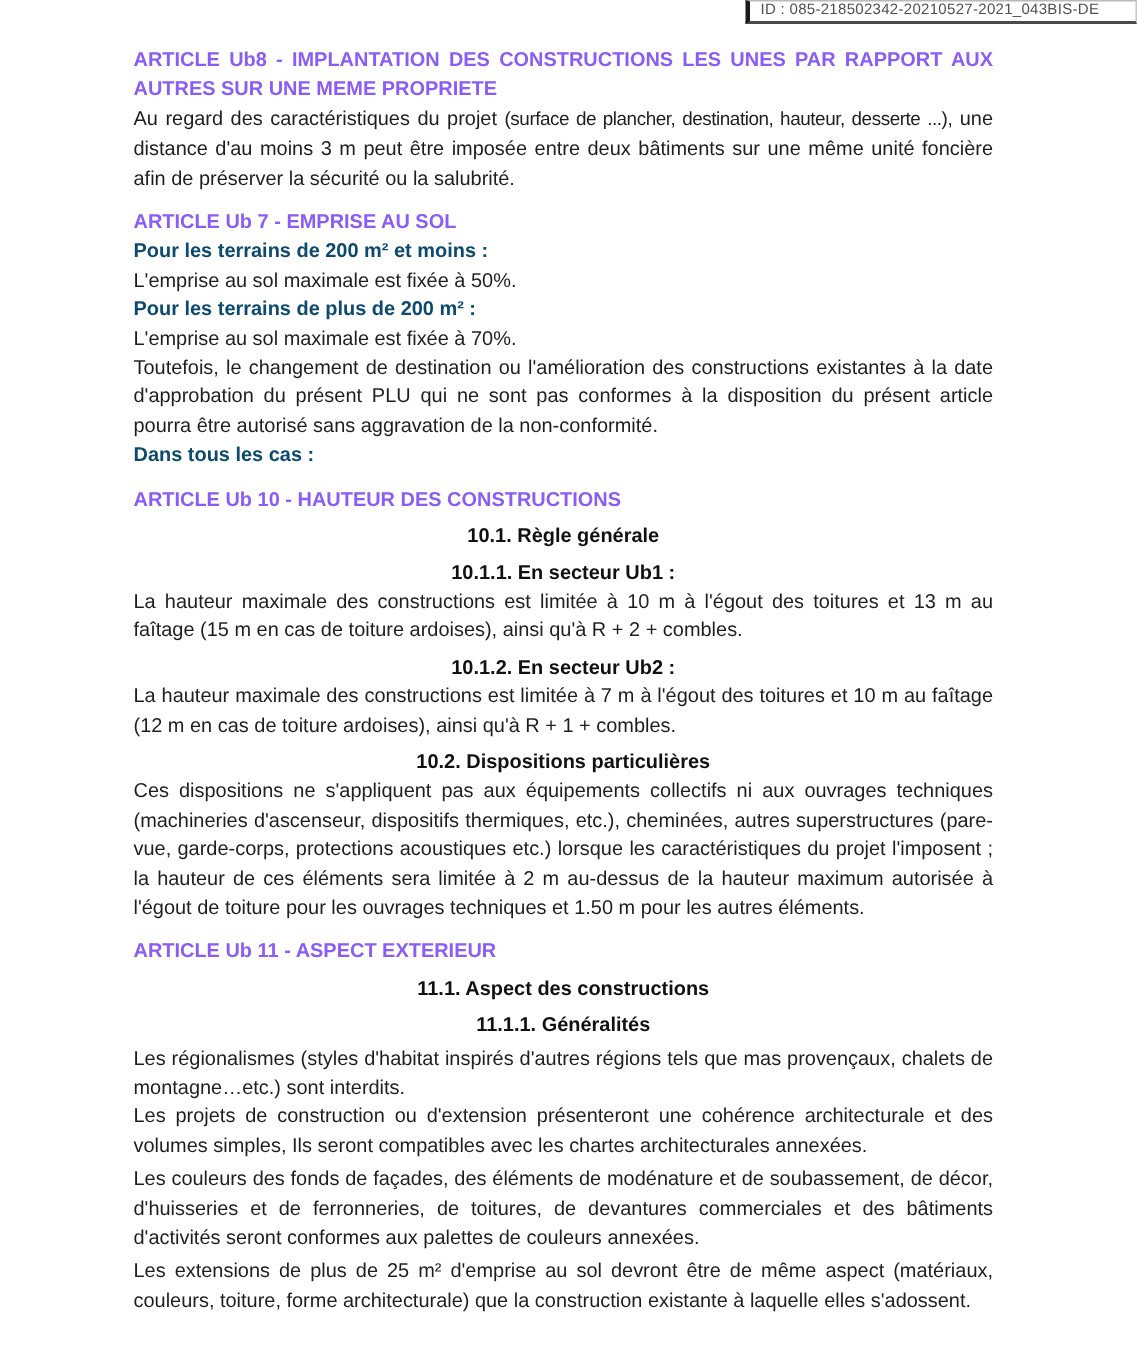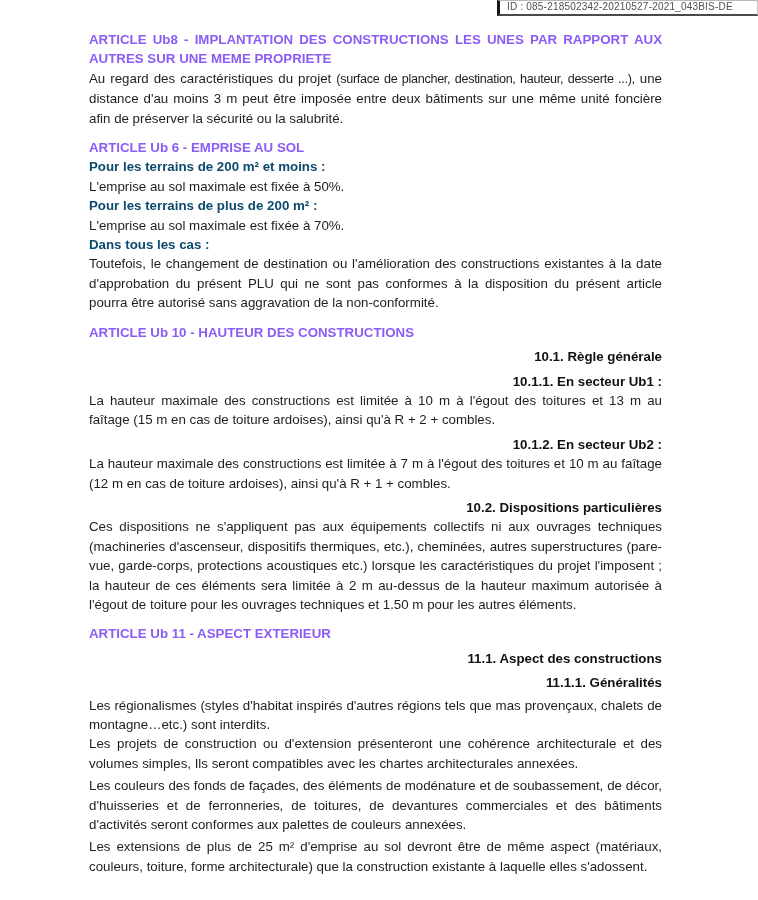--- a/index.html
+++ b/index.html
@@ -50,21 +50,21 @@
     margin: 0;
     text-decoration-thickness: 1.6px;
     text-underline-offset: 2.5px;
     text-align: justify;
   }
   .sub {
     font-size: 13.3px;
     font-weight: 700;
     color: #111;
     margin: 0;
-    text-align: right;
+    text-align: center;
   }
   .body { margin: 0; }
   .bold { font-weight: 700; color: #0c4a6e; text-align: left; }
   .sp-article { margin-top: 10px; }
   .sp-sub { margin-top: 5px; }
   .sp-para { margin-top: 3px; }
   .narrow {
     font-size: 12.6px;
     letter-spacing: -0.3px;
   }
@@ -76,27 +76,27 @@
 
   <div class="id-box">
     <span class="id-text">ID : 085-218502342-20210527-2021_043BIS-DE</span>
   </div>
 
   <div class="content">
 
     <h2 class="article">ARTICLE Ub8 - IMPLANTATION DES CONSTRUCTIONS LES UNES PAR RAPPORT AUX AUTRES SUR UNE MEME PROPRIETE</h2>
     <p class="body"><span>Au regard des caractéristiques du projet </span><span class="narrow">(surface de plancher, destination, hauteur, desserte ...),</span><span> une distance d'au moins 3 m peut être imposée entre deux bâtiments sur une même unité foncière afin de préserver la sécurité ou la salubrité.</span></p>
 
-    <h2 class="article sp-article">ARTICLE Ub 6 - EMPRISE AU SOL</h2>
+    <h2 class="article sp-article">ARTICLE Ub 7 - EMPRISE AU SOL</h2>
     <p class="body bold">Pour les terrains de 200 m² et moins :</p>
     <p class="body">L'emprise au sol maximale est fixée à 50%.</p>
     <p class="body bold">Pour les terrains de plus de 200 m² :</p>
     <p class="body">L'emprise au sol maximale est fixée à 70%.</p>
+    <p class="body">Toutefois, le changement de destination ou l'amélioration des constructions existantes à la date d'approbation du présent PLU qui ne sont pas conformes à la disposition du présent article pourra être autorisé sans aggravation de la non-conformité.</p>
     <p class="body bold">Dans tous les cas :</p>
-    <p class="body">Toutefois, le changement de destination ou l'amélioration des constructions existantes à la date d'approbation du présent PLU qui ne sont pas conformes à la disposition du présent article pourra être autorisé sans aggravation de la non-conformité.</p>
 
     <h2 class="article sp-article">ARTICLE Ub 10 - HAUTEUR DES CONSTRUCTIONS</h2>
     <h3 class="sub sp-sub">10.1. Règle générale</h3>
     <h3 class="sub sp-sub">10.1.1. En secteur Ub1 :</h3>
     <p class="body">La hauteur maximale des constructions est limitée à 10 m à l'égout des toitures et 13 m au faîtage (15 m en cas de toiture ardoises), ainsi qu'à R + 2 + combles.</p>
     <h3 class="sub sp-sub">10.1.2. En secteur Ub2 :</h3>
     <p class="body">La hauteur maximale des constructions est limitée à 7 m à l'égout des toitures et 10 m au faîtage (12 m en cas de toiture ardoises), ainsi qu'à R + 1 + combles.</p>
     <h3 class="sub sp-sub">10.2. Dispositions particulières</h3>
     <p class="body">Ces dispositions ne s'appliquent pas aux équipements collectifs ni aux ouvrages techniques (machineries d'ascenseur, dispositifs thermiques, etc.), cheminées, autres superstructures (pare-vue, garde-corps, protections acoustiques etc.) lorsque les caractéristiques du projet l'imposent ; la hauteur de ces éléments sera limitée à 2 m au-dessus de la hauteur maximum autorisée à l'égout de toiture pour les ouvrages techniques et 1.50 m pour les autres éléments.</p>
 

